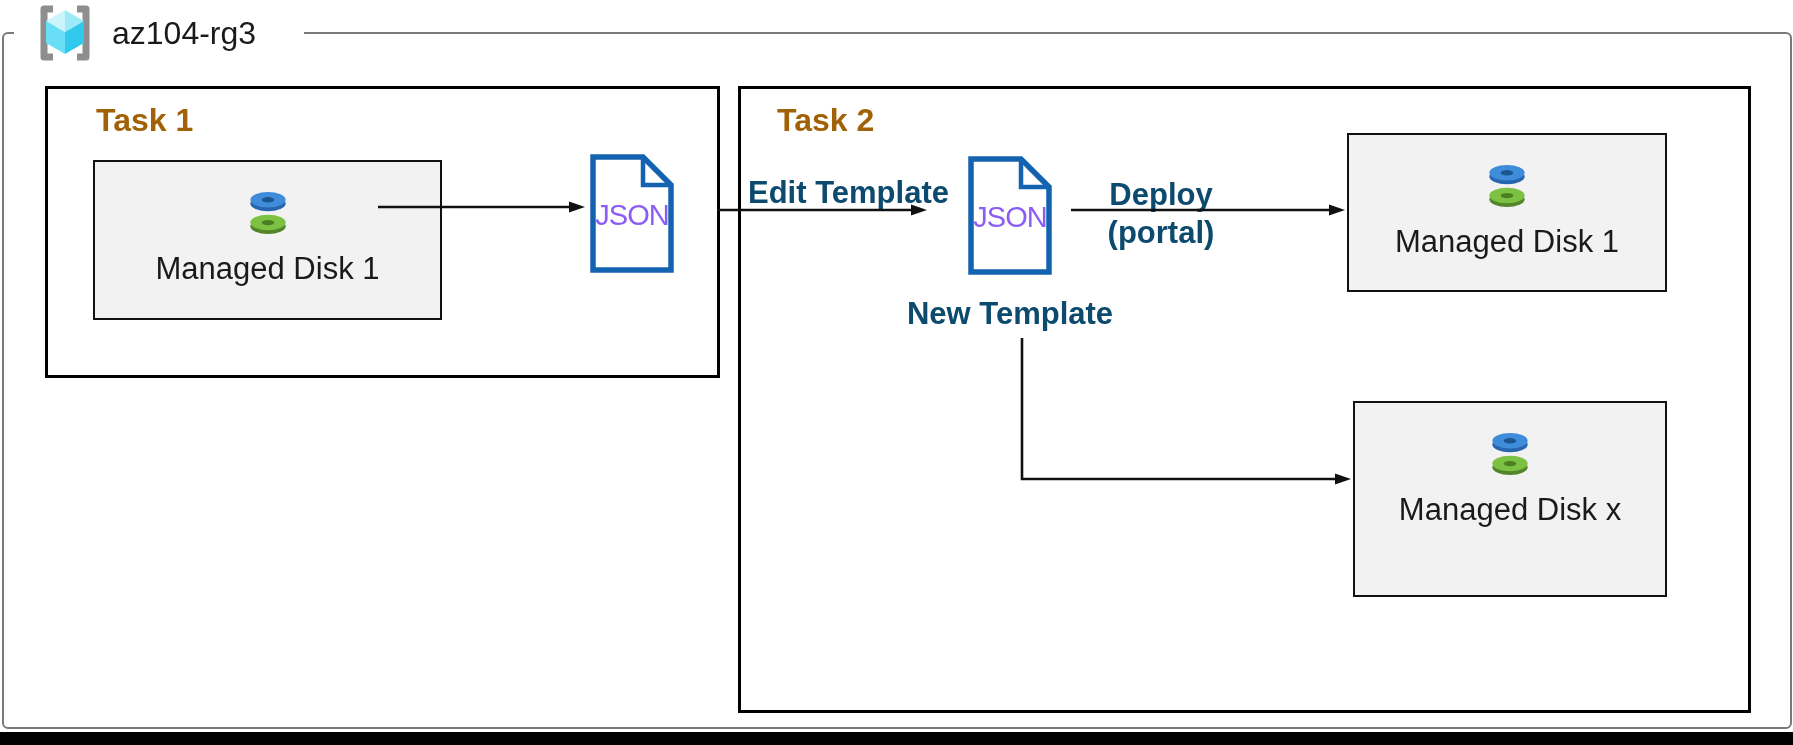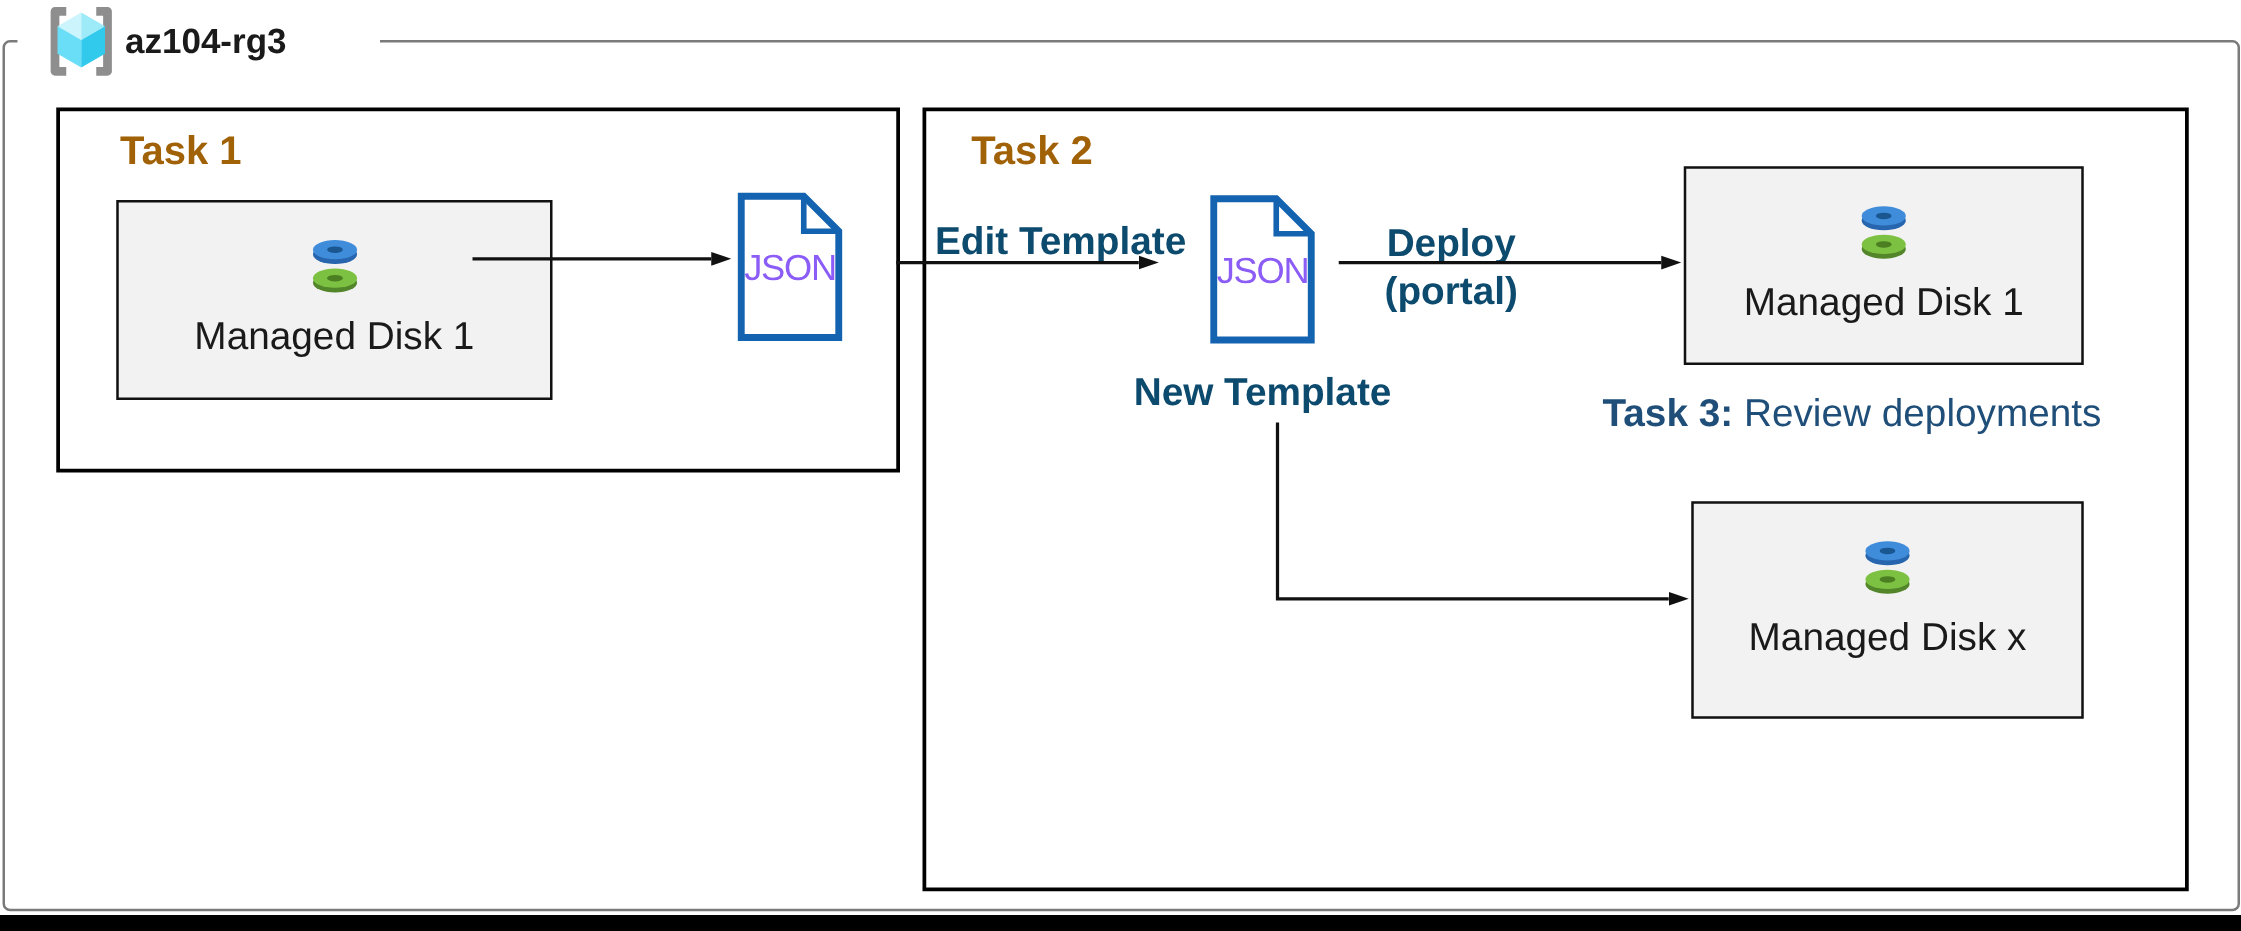--- a/index.html
+++ b/index.html
@@ -4,36 +4,36 @@
 <style>
   html,body{margin:0;padding:0;background:#fff;}
   .stage{position:relative;width:1793px;height:745px;background:#ffffff;overflow:hidden;
          font-family:"Liberation Sans", sans-serif;color:#1a1a1a;}
   .abs{position:absolute;}
 
   
   .rg-border{left:2px;top:32px;width:1786px;height:693px;border:2px solid #7a7a7a;border-radius:6px;z-index:1;}
   .label-patch{left:14px;top:24px;width:290px;height:26px;background:#fff;z-index:2;}
   .rg-icon{left:28px;top:2px;width:74px;height:62px;z-index:3;}
-  .rg-name{left:100px;top:14px;font-size:28px;line-height:38px;color:#1a1a1a;z-index:3;font-weight:bold;}
+  .rg-name{left:112px;top:14px;font-size:32px;line-height:38px;color:#1a1a1a;z-index:3;}
 
   
   .task-box{border:3px solid #000;background:#fff;z-index:2;}
   .task1-box{left:45px;top:86px;width:669px;height:286px;}
   .task2-box{left:738px;top:86px;width:1007px;height:621px;}
   .task-title{font-size:32px;font-weight:bold;color:#a16207;z-index:3;}
   .task1-title{left:96px;top:102px;}
   .task2-title{left:777px;top:102px;}
 
   
   .disk-box{background:#f2f2f2;border:2px solid #111;z-index:2;display:flex;flex-direction:column;
             align-items:center;box-sizing:border-box;padding-top:26px;}
   .disk-box-1{left:93px;top:160px;width:349px;height:160px;}
   .disk-box-2{left:1347px;top:133px;width:320px;height:159px;}
-  .disk-box-3{left:1353px;top:401px;width:314px;height:174px;}
+  .disk-box-3{left:1353px;top:401px;width:314px;height:196px;}
   .disk-icon{width:54px;height:50px;flex:0 0 auto;}
   .disk-label{margin-top:14px;font-size:31px;line-height:34px;color:#1a1a1a;white-space:nowrap;}
 
   
   .json-icon{width:90px;height:121px;z-index:3;}
   .json-icon svg{position:absolute;left:0;top:0;width:100%;height:100%;}
   .json1{left:587px;top:153px;}
   .json2{left:965px;top:155px;}
   .json-text{position:absolute;left:0;top:46px;width:100%;text-align:center;font-size:29px;
              color:#8b5cf6;letter-spacing:-1px;}
@@ -121,23 +121,20 @@
       <ellipse cx="36" cy="21" rx="24" ry="10.5" fill="#2766ae"></ellipse>
       <ellipse cx="36" cy="16" rx="24" ry="10.5" fill="#3f8cdb"></ellipse>
       <ellipse cx="36" cy="16" rx="8.5" ry="3.6" fill="#1a568f"></ellipse>
       <ellipse cx="36" cy="52" rx="24" ry="10.5" fill="#53862b"></ellipse>
       <ellipse cx="36" cy="47" rx="24" ry="10.5" fill="#7cc142"></ellipse>
       <ellipse cx="36" cy="47" rx="8.5" ry="3.6" fill="#4c7f21"></ellipse>
     </svg>
     <div class="disk-label">Managed Disk 1</div>
   </div>
 
-  <div class="abs task3-line">
-    <b>Task 3:</b><span> Review deployments</span>
-  </div>
 
   <div class="abs disk-box disk-box-3">
     <svg class="disk-icon" viewBox="0 0 72 68">
       <ellipse cx="36" cy="21" rx="24" ry="10.5" fill="#2766ae"></ellipse>
       <ellipse cx="36" cy="16" rx="24" ry="10.5" fill="#3f8cdb"></ellipse>
       <ellipse cx="36" cy="16" rx="8.5" ry="3.6" fill="#1a568f"></ellipse>
       <ellipse cx="36" cy="52" rx="24" ry="10.5" fill="#53862b"></ellipse>
       <ellipse cx="36" cy="47" rx="24" ry="10.5" fill="#7cc142"></ellipse>
       <ellipse cx="36" cy="47" rx="8.5" ry="3.6" fill="#4c7f21"></ellipse>
     </svg>

